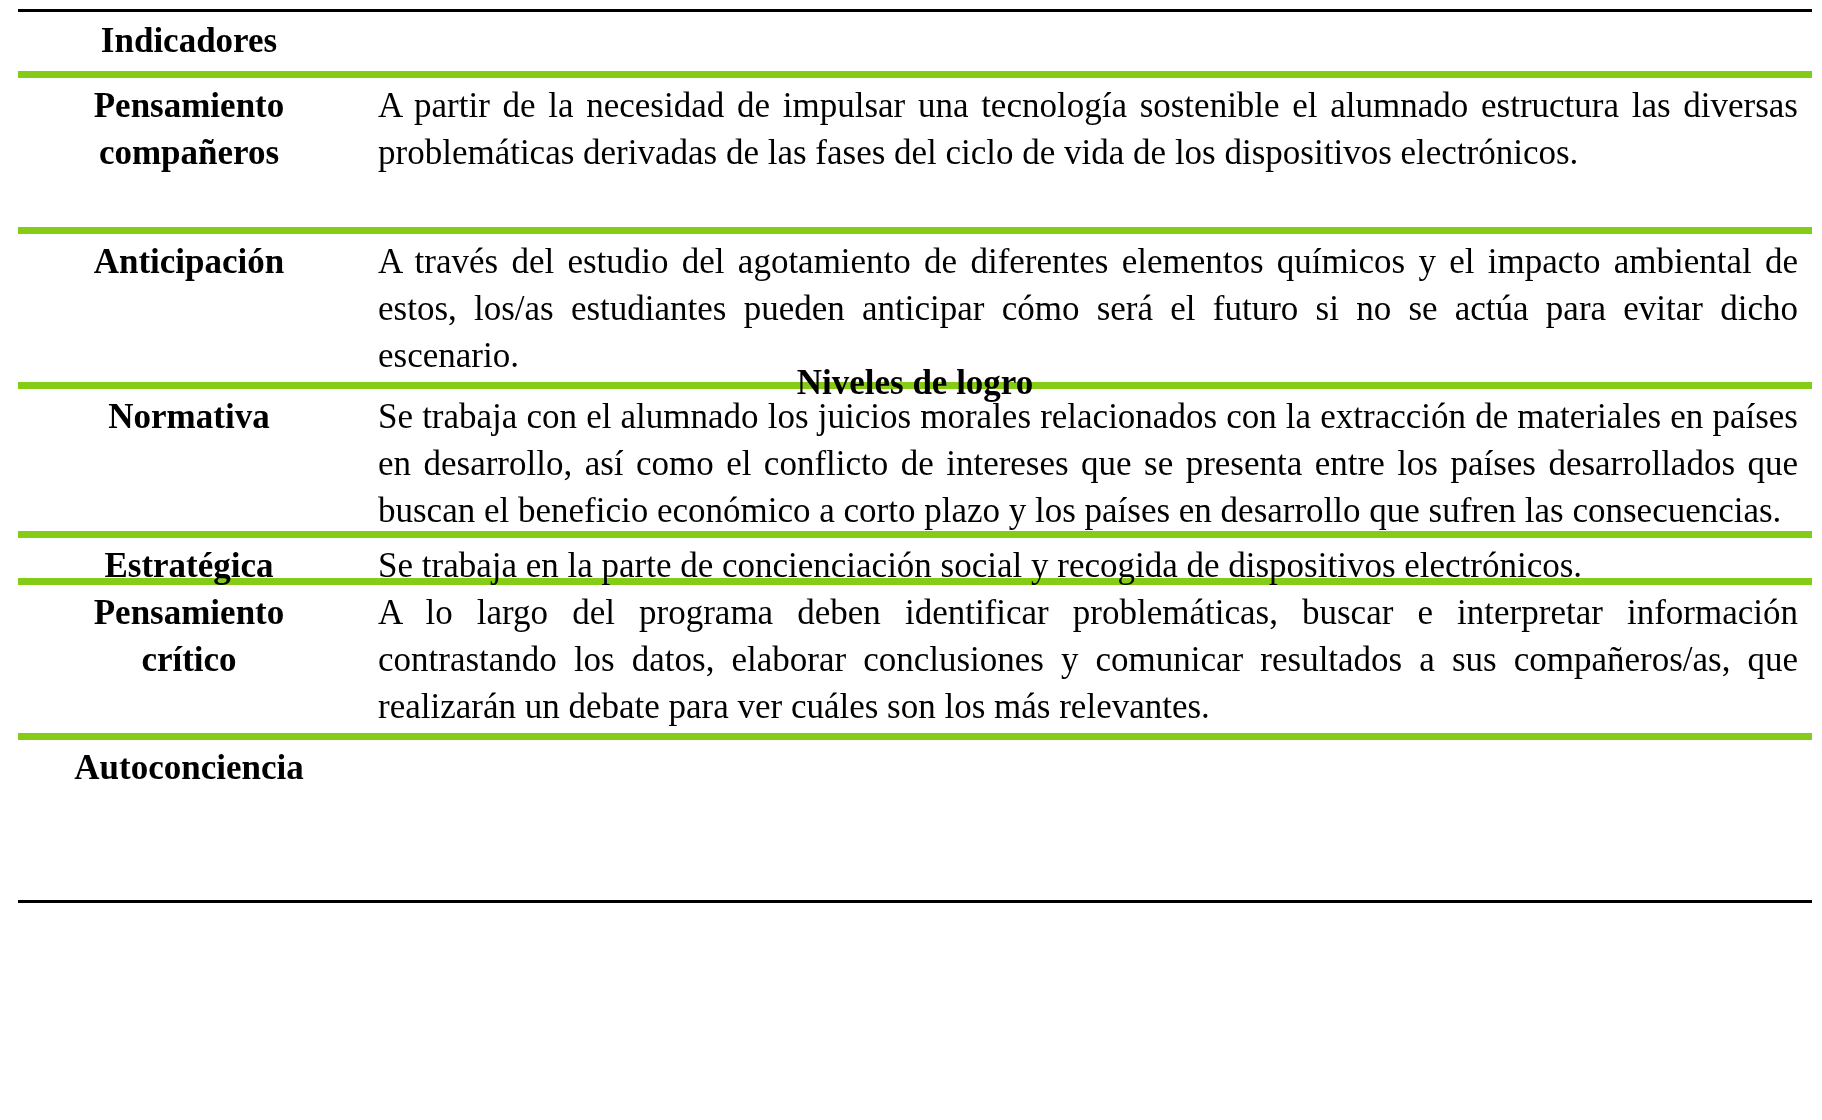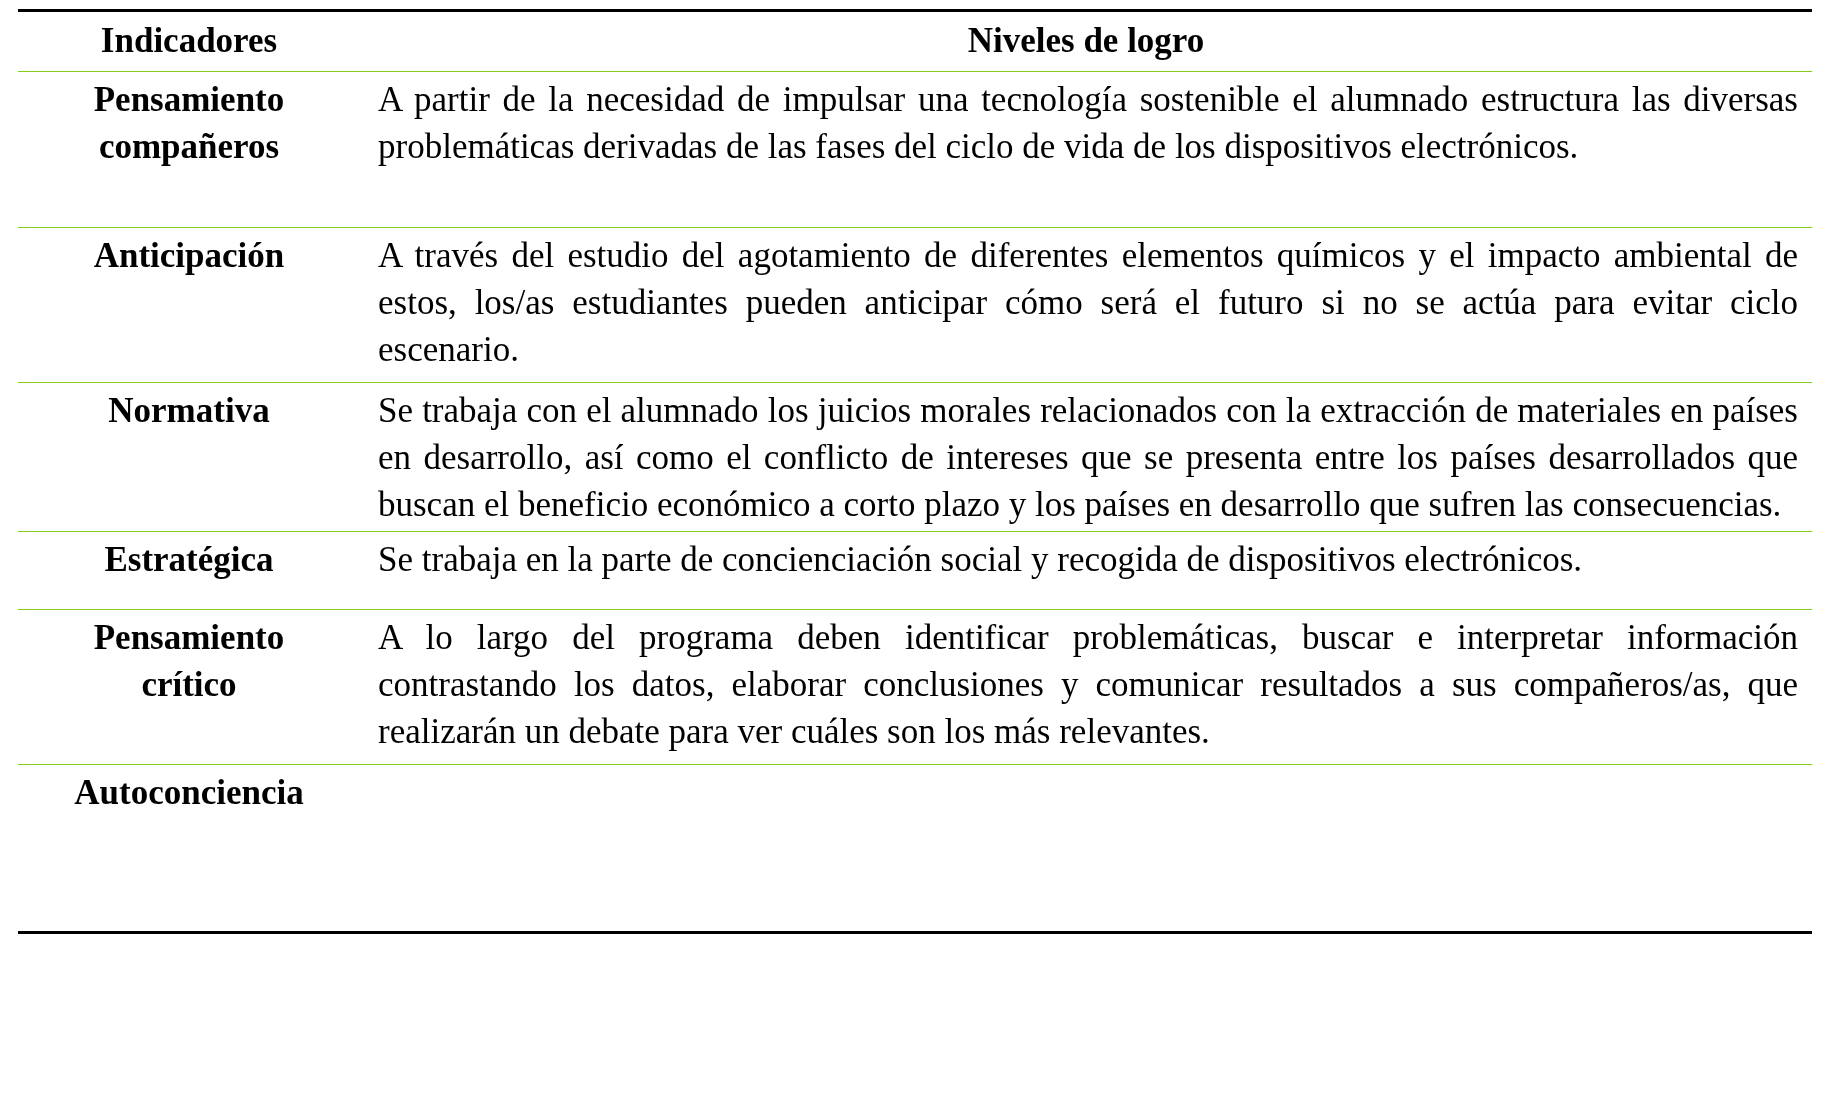--- a/index.html
+++ b/index.html
@@ -19,25 +19,26 @@
     position: absolute;
     left: 18px;
     top: 9px;
     width: 1794px;
     border-top: 3px solid #000;
     border-bottom: 3px solid #000;
   }
   .row {
     display: flex;
     box-sizing: border-box;
-    border-top: 1px solid #84cc16;
+    border-top: 7px solid #84cc16;
   }
   .row.header {
     border-top: none;
     height: 59px;
+    flex-direction: column;
   }
   .cell-ind {
     width: 342px;
     flex: 0 0 342px;
     text-align: center;
     font-weight: bold;
     font-size: 35px;
     line-height: 47px;
     padding-top: 4px;
     box-sizing: border-box;
@@ -73,31 +74,31 @@
       <span class="ind-line">Pensamiento</span>
       <span class="ind-line">compañeros</span>
     </div>
     <div class="cell-niv">A partir de la necesidad de impulsar una tecnología sostenible el alumnado estructura las diversas problemáticas derivadas de las fases del ciclo de vida de los dispositivos electrónicos.</div>
   </div>
 
   <div class="row" style="height:155px">
     <div class="cell-ind">
       <span class="ind-line">Anticipación</span>
     </div>
-    <div class="cell-niv">A través del estudio del agotamiento de diferentes elementos químicos y el impacto ambiental de estos, los/as estudiantes pueden anticipar cómo será el futuro si no se actúa para evitar ciclo escenario.</div>
+    <div class="cell-niv">A través del estudio del agotamiento de diferentes elementos químicos y el impacto ambiental de estos, los/as estudiantes pueden anticipar cómo será el futuro si no se actúa para evitar dicho escenario.</div>
   </div>
 
   <div class="row" style="height:149px">
     <div class="cell-ind">
       <span class="ind-line">Normativa</span>
     </div>
     <div class="cell-niv">Se trabaja con el alumnado los juicios morales relacionados con la extracción de materiales en países en desarrollo, así como el conflicto de intereses que se presenta entre los países desarrollados que buscan el beneficio económico a corto plazo y los países en desarrollo que sufren las consecuencias.</div>
   </div>
 
-  <div class="row" style="height:78px">
+  <div class="row" style="height:47px">
     <div class="cell-ind">
       <span class="ind-line">Estratégica</span>
     </div>
     <div class="cell-niv">Se trabaja en la parte de concienciación social y recogida de dispositivos electrónicos.</div>
   </div>
 
 
   <div class="row" style="height:155px">
     <div class="cell-ind">
       <span class="ind-line">Pensamiento</span>

